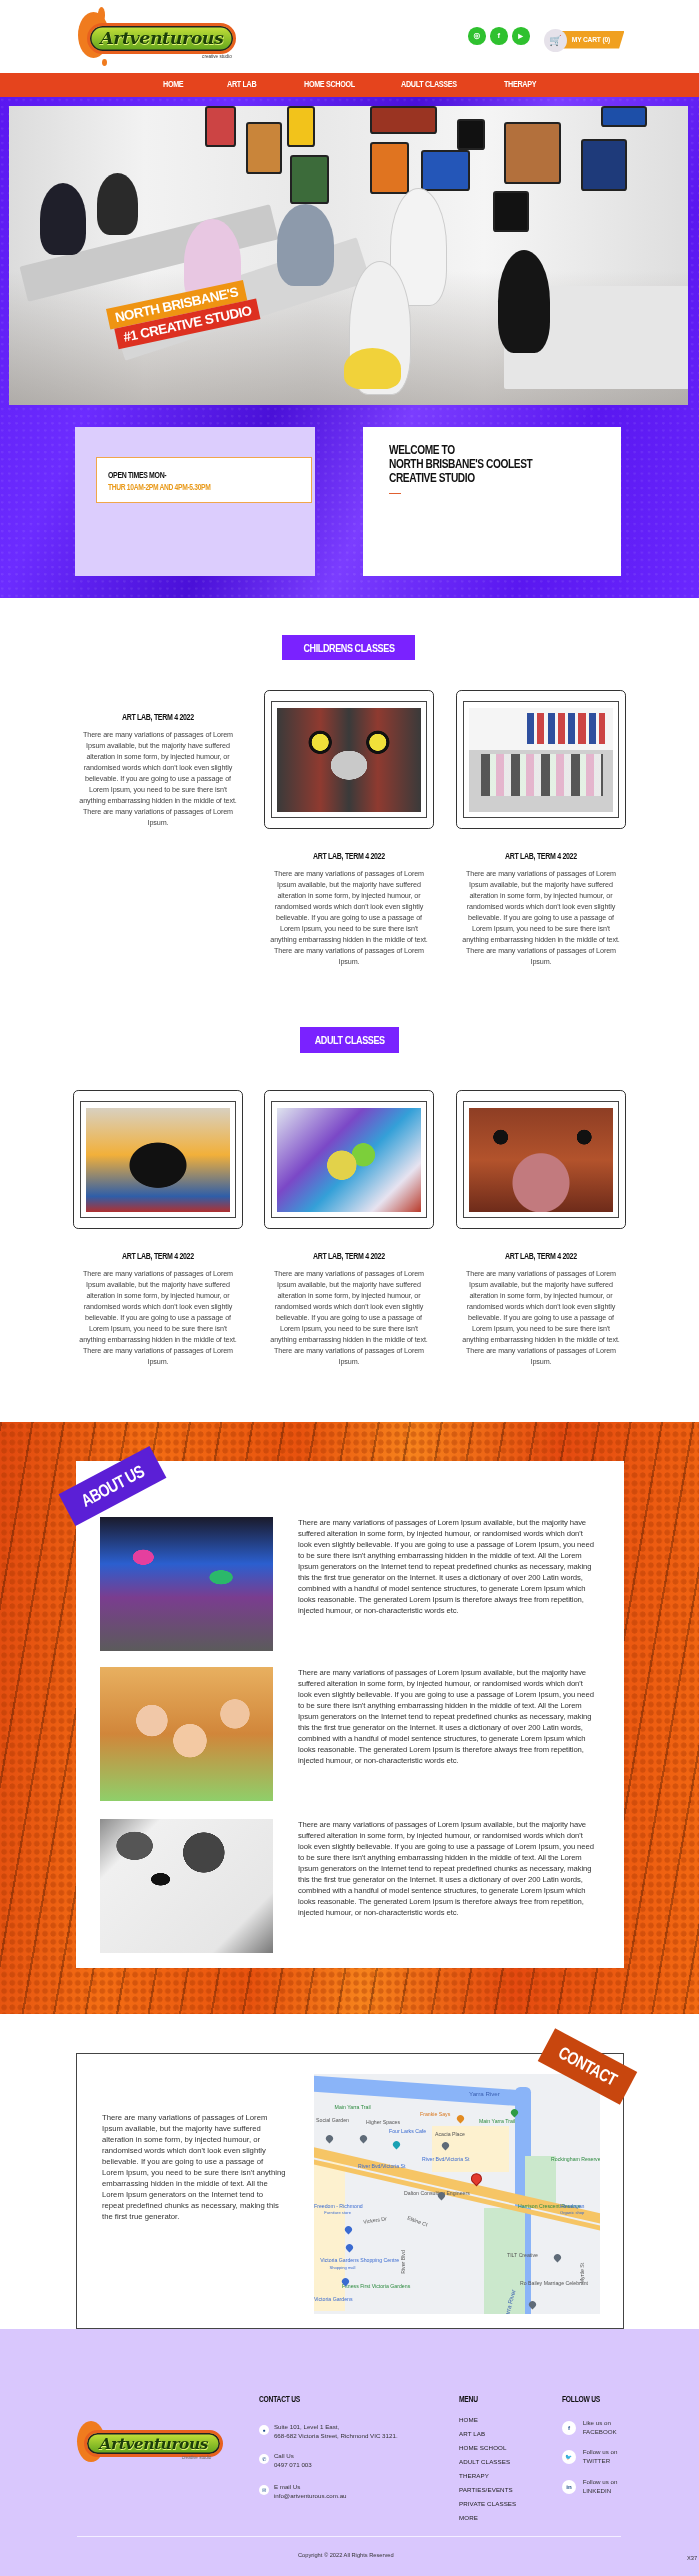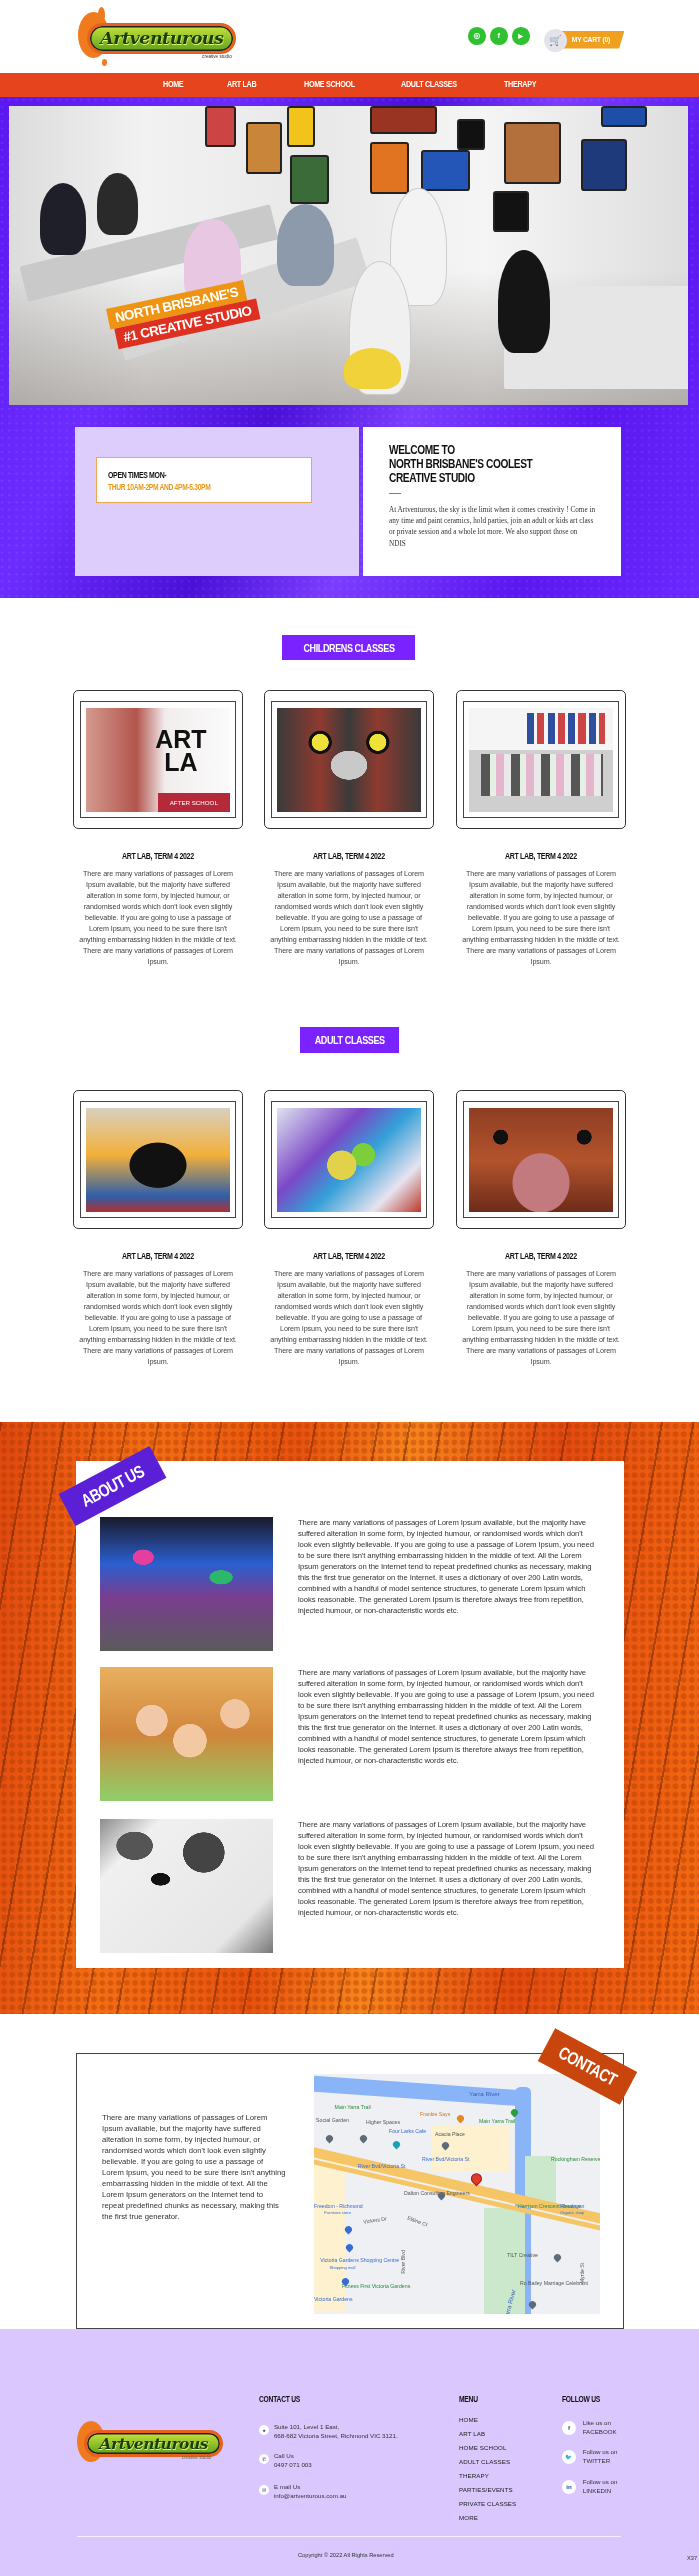--- a/index.html
+++ b/index.html
@@ -42,21 +42,21 @@
     overflow: hidden; }
   .hero-frame { position: absolute; border: 2.1px solid #222; border-radius: 3.1px; }
   .hero-kid { position: absolute; border-radius: 50% 50% 30% 30%; }
   .hero-table { position: absolute; background: #c9c9c9; border-radius: 2.1px; }
   #hero-tag { position: absolute; left: 106px; top: 309px; transform: rotate(-12deg); transform-origin: left top; }
   .tag-line { display: inline-block; color: #fff; font-weight: 700; font-size: 13.4px; padding: 3.1px 7.2px; letter-spacing: -0.5px; white-space: nowrap; }
   .tag-line.orange { background: #ef9412; }
   .tag-line.red { background: #dd3020; margin-left: 4.1px; }
 
   
-  #hours-panel { position: absolute; left: 75px; top: 427px; width: 284px; height: 149px; background: #dccdfd; }
+  #hours-panel { position: absolute; left: 75px; top: 427px; width: 240px; height: 149px; background: #dccdfd; }
   .hours-box { position: absolute; left: 20.6px; width: 216px; height: 46px; background: #fff; padding: 13.4px 11.3px; }
   .hours-box.b1 { top: 30px; border: 0.5px solid #f0a64a; }
   .hours-box.b2 { top: 89px; border: 0.5px solid #e05040; }
   .hours-title { font-weight: 700; font-size: 8.2px; letter-spacing: -0.4px; color: #111; transform: scaleX(0.85); transform-origin: left; white-space: nowrap; }
   .hours-val { font-weight: 700; font-size: 8.2px; letter-spacing: -0.4px; transform: scaleX(0.82); transform-origin: left; white-space: nowrap; margin-top: 3.1px; }
   .b1 .hours-val { color: #e99a1a; }
   .b2 .hours-val { color: #d8321f; }
 
   #welcome-panel { position: absolute; left: 363px; top: 427px; width: 258px; height: 149px; background: #fff; padding: 15.5px 26px; }
   .welcome-title { font-weight: 700; font-size: 12.4px; line-height: 14.4px; color: #111; letter-spacing: -0.5px; transform: scaleX(0.82); transform-origin: left; width: 237px; text-transform: uppercase; }
@@ -211,36 +211,27 @@
   </div>
 </div>
 
 <div id="welcome-panel">
   <div class="welcome-title">
     <div>WELCOME TO</div>
     <div>NORTH BRISBANE'S COOLEST</div>
     <div>CREATIVE STUDIO</div>
   </div>
   <div class="welcome-rule"></div>
-  <p class="welcome-text">At Artventurous, the sky is the limit when it comes creativity ! Come in any time and paint ceramics, hold parties, join an adult or kids art class or private session and a whole lot more. We also support those on NDIS</p>
 </div>
 
 <div class="section-label" style="left:282px;top:635px;width:133px;height:25px;">
     <span>CHILDRENS CLASSES</span>
   </div>
 
 <div class="card" style="left:73px;top:690px;">
-  <div class="stamp">
-    <div class="stamp-outer"></div>
-      <div class="stamp-inner"></div>
-    <div class="stamp-photo" style="background:linear-gradient(90deg,#d49a8f 0%,#b3554d 35%,#f2eded 55%,#fbfbfb 100%);">
-      <div style="position:absolute;left:48%;top:20%;font:700 25px 'Liberation Sans',sans-serif;color:#111;line-height:23px;">ART<br>LA</div>
-      <div style="position:absolute;right:0;bottom:0;width:50%;height:18%;background:#b52a3a;color:#fff;font-size:6.2px;display:flex;align-items:center;justify-content:center;">AFTER SCHOOL</div>
-    </div>
-  </div>
   <div class="card-title">ART LAB, TERM 4 2022</div>
   <p class="card-text">There are many variations of passages of Lorem Ipsum available, but the majority have suffered alteration in some form, by injected humour, or randomised words which don't look even slightly believable. If you are going to use a passage of Lorem Ipsum, you need to be sure there isn't anything embarrassing hidden in the middle of text. There are many variations of passages of Lorem Ipsum.</p>
 </div>
 <div class="card" style="left:264px;top:690px;">
   <div class="stamp">
     <div class="stamp-outer"></div>
       <div class="stamp-inner"></div>
     <div class="stamp-photo" style="background:radial-gradient(circle at 30% 33%, #f0e03a 0 8.2px, #111 8.8px 11.3px, transparent 12px), radial-gradient(circle at 70% 33%, #f0e03a 0 8.2px, #111 8.8px 11.3px, transparent 12px), radial-gradient(ellipse at 50% 55%, #c9c9c9 0 18px, transparent 18.5px), linear-gradient(90deg,#3a3a3a,#8f3a30 30%,#3a3a3a 50%,#8f3a30 70%,#3a3a3a);"></div>
   </div>
   <div class="card-title">ART LAB, TERM 4 2022</div>

